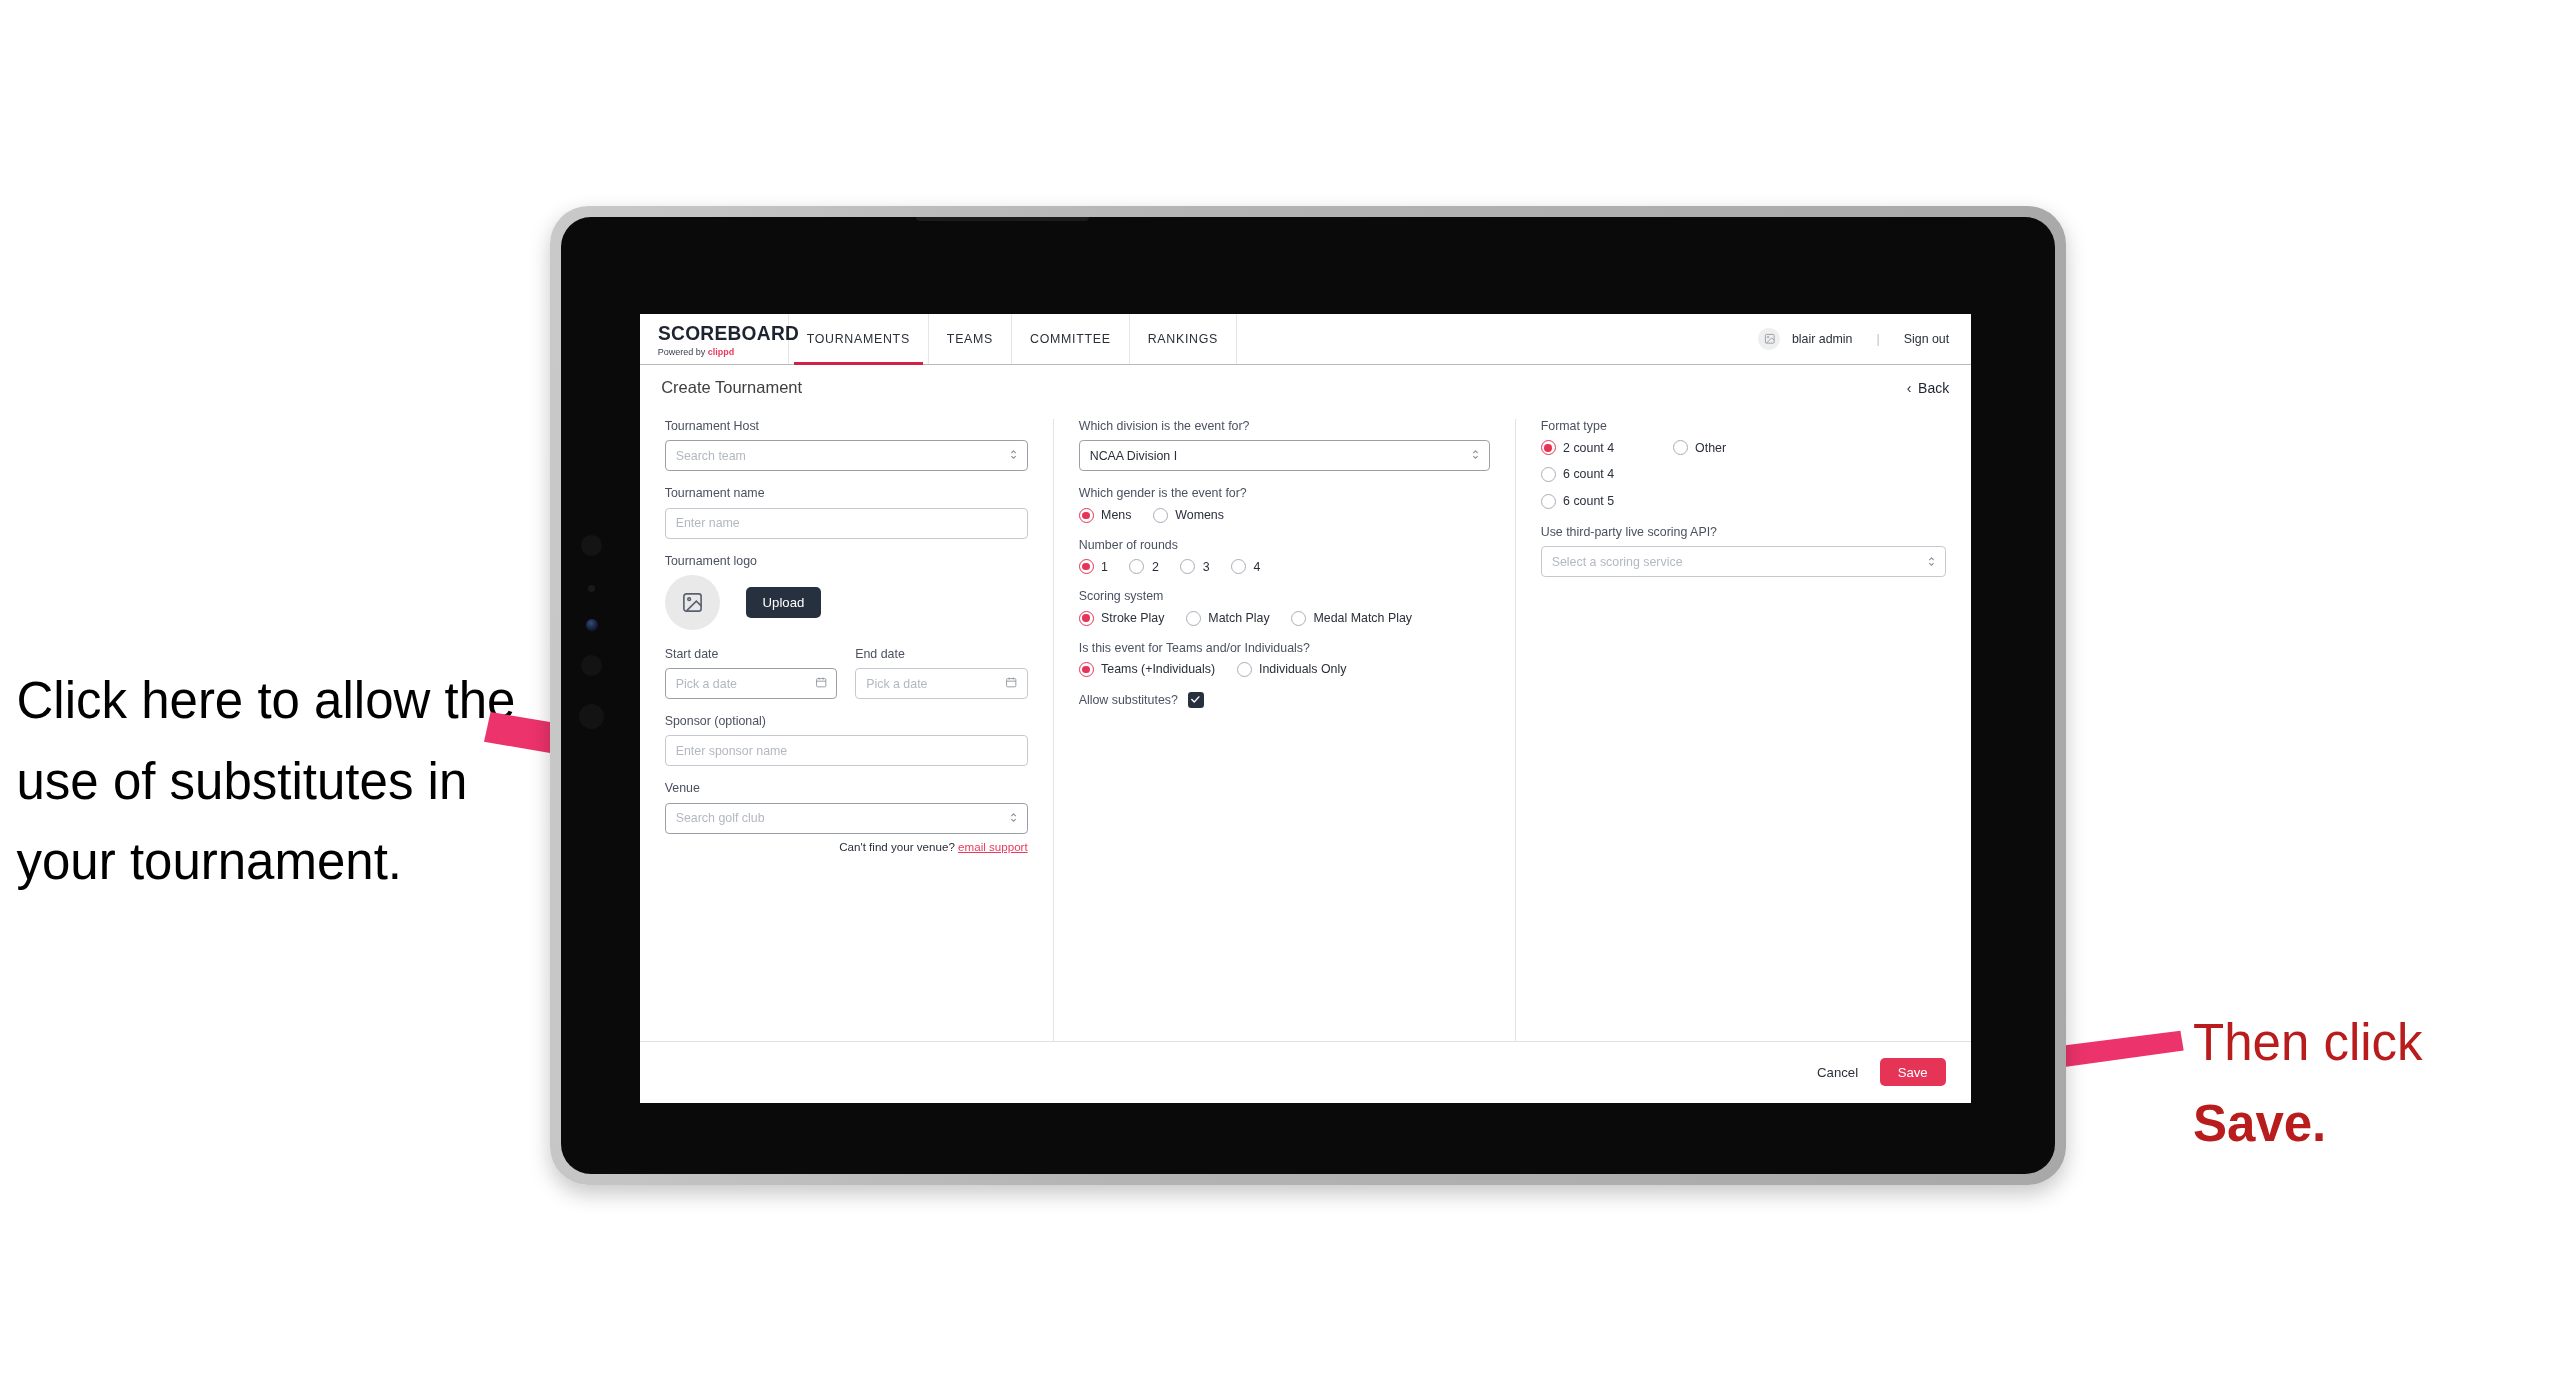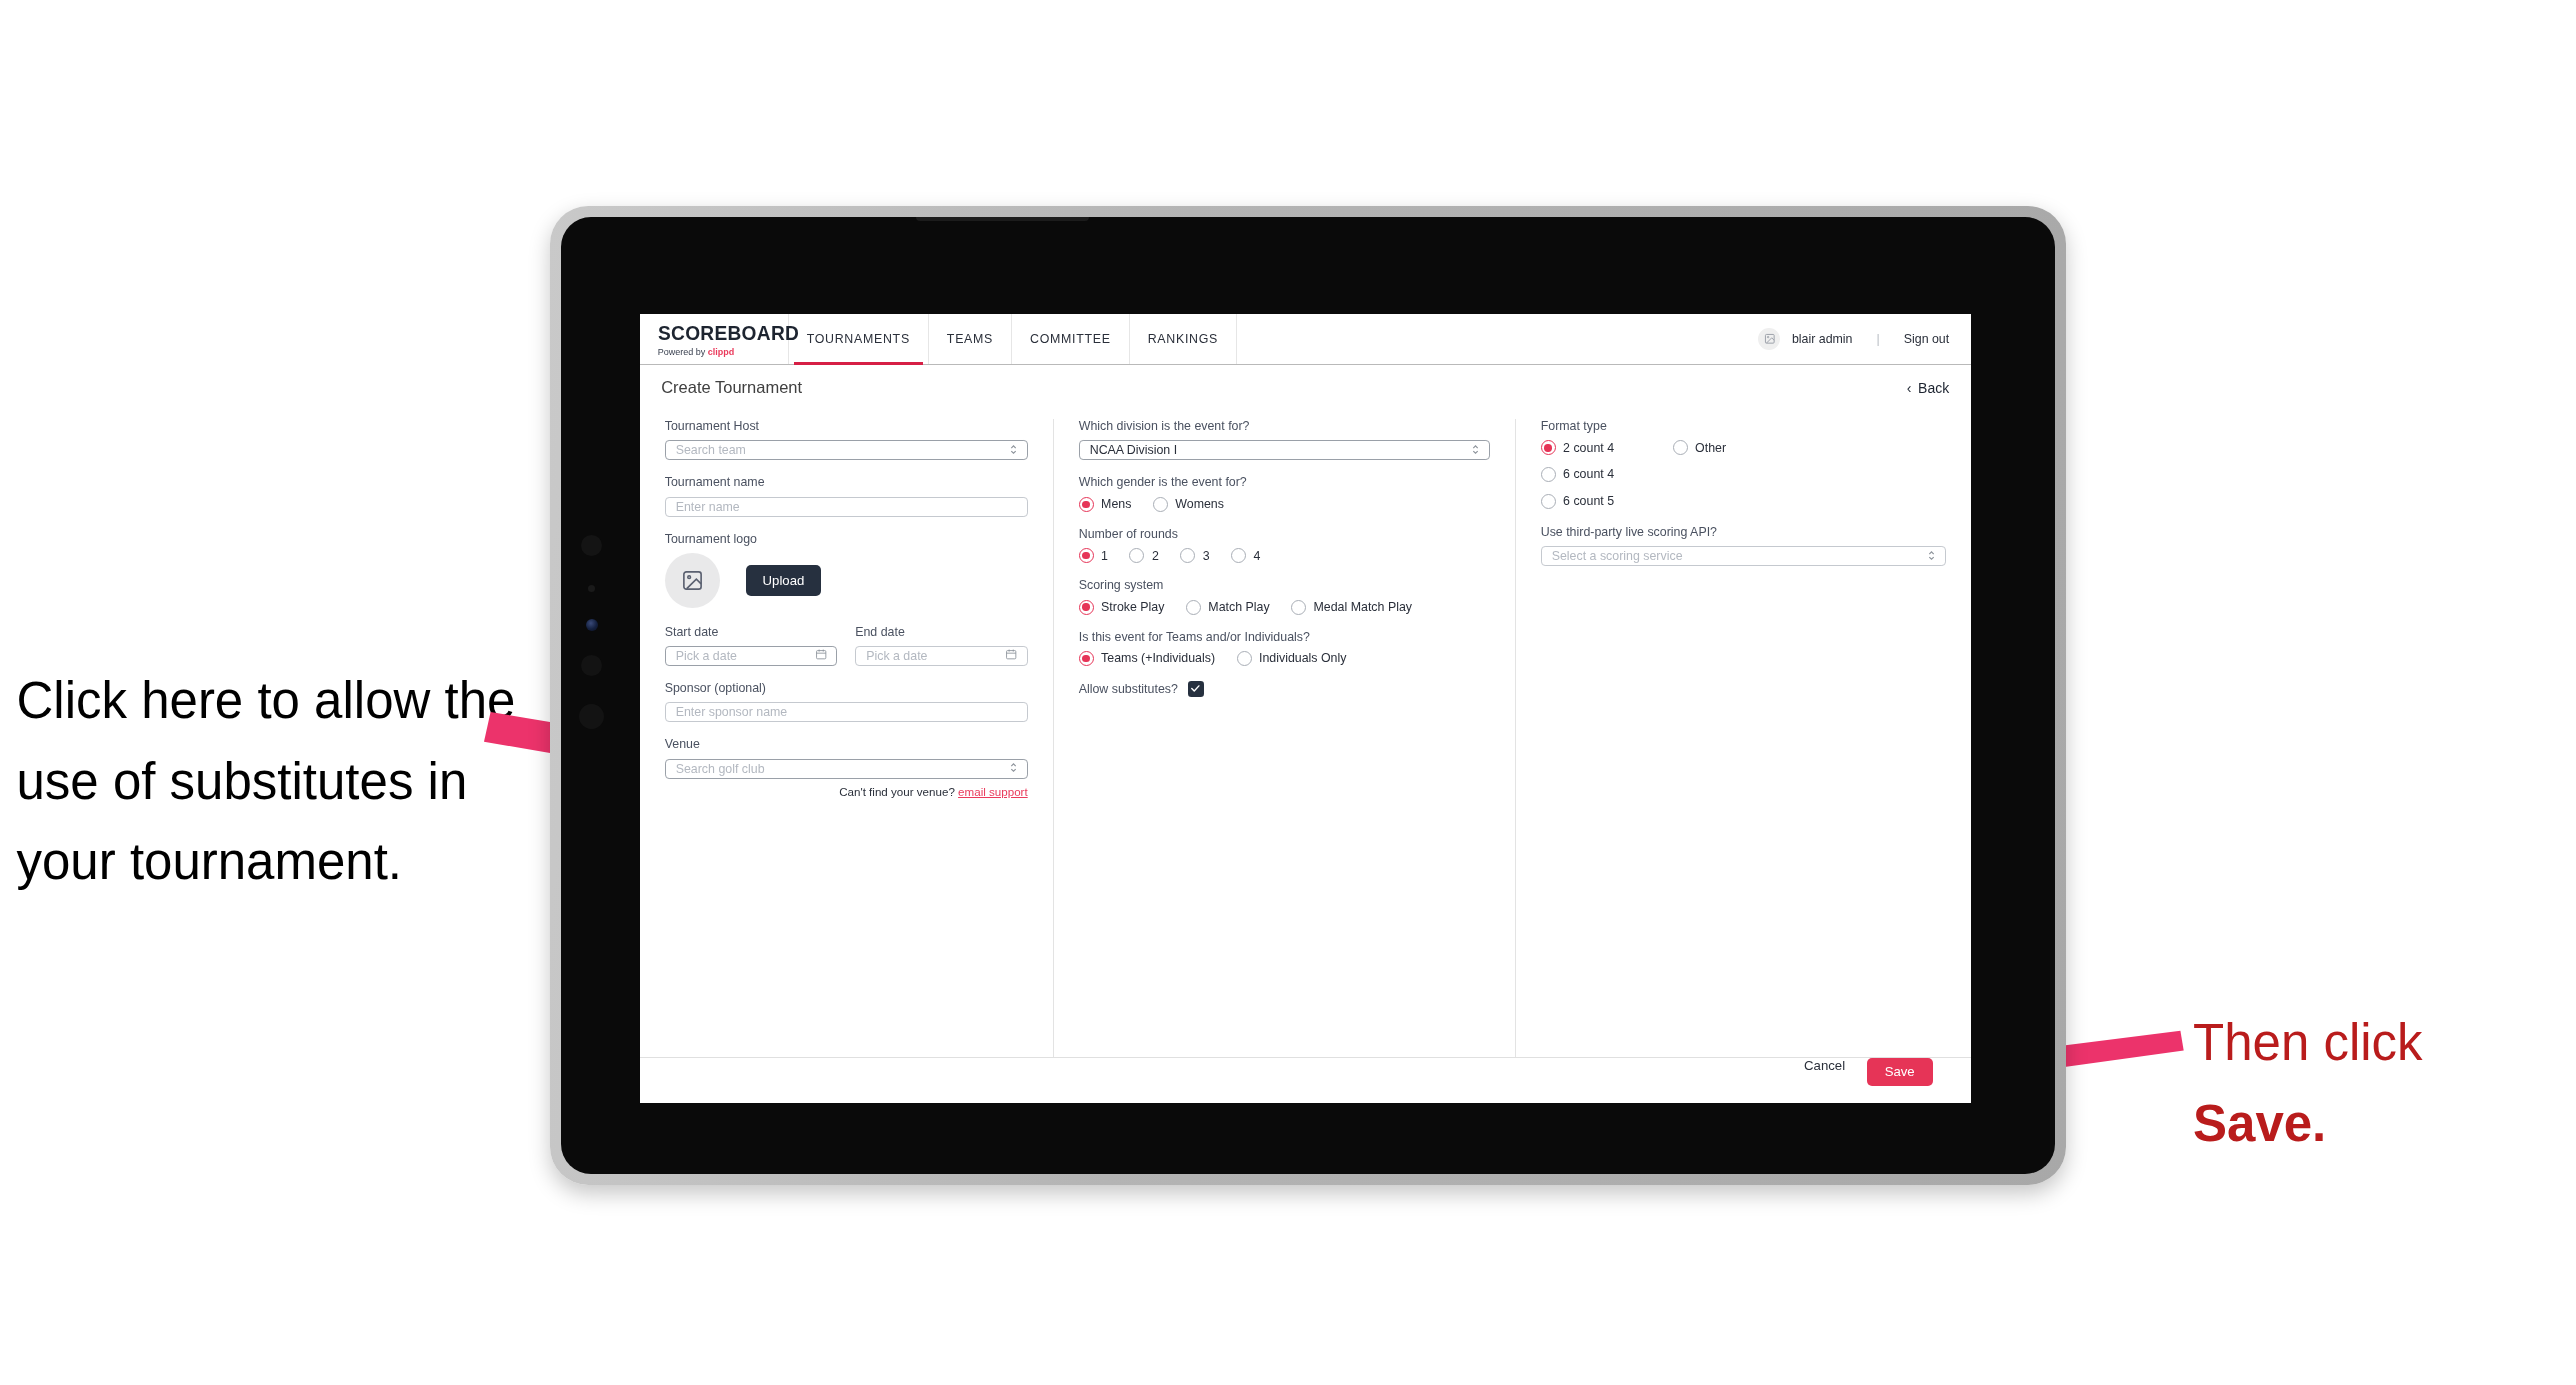--- a/index.html
+++ b/index.html
@@ -103,21 +103,21 @@
   
   .form-body { flex: 1; display: flex; padding: 8.3px 0 0 0; }
   .col { padding: 0 25px; }
   .col-1 { width: 413px; }
   .col-2 { width: 463px; border-left: 0.8px solid #e3e3e3; border-right: 0.8px solid #e3e3e3; }
   .col-3 { flex: 1; }
 
   .field { margin-bottom: 15px; }
   .flabel { font-size: 12.4px; color: #4a5160; margin-bottom: 7.4px; display: block; }
   .finput {
-    width: 100%; height: 20px; border: 0.8px solid #9aa0a8; border-radius: 4.1px;
+    width: 100%; height: 31px; border: 0.8px solid #9aa0a8; border-radius: 4.1px;
     background: #fff; display: flex; align-items: center; padding: 0 10px;
     font-size: 12.4px; color: #b3b8c0; position: relative;
   }
   .finput.thin { border-color: #c5c9cf; text-align: right; }
   .finput .val { color: #2a2f3a; }
   .stepper-ic { position: absolute; right: 9px; color: #8d939b; font-size: 10.7px; line-height: 1; }
   .cal-ic { position: absolute; right: 9px; color: #8d939b; }
 
   
   .logo-row { display: flex; align-items: center; gap: 26.4px; margin-bottom: 16.5px; }
@@ -151,23 +151,23 @@
 
   .subs-row { display: flex; align-items: center; gap: 10px; margin-top: 5px; }
   .subs-label { font-size: 12.4px; color: #4a5160; }
   .checkbox {
     width: 15.7px; height: 15.7px; border-radius: 3.3px; background: #26303f;
     display: flex; align-items: center; justify-content: center; cursor: pointer;
   }
 
   
   .app-footer {
-    height: 46px; border-top: 0.8px solid #e0e0e0;
-    display: flex; align-items: flex-start; justify-content: flex-end; gap: 21.5px;
-    padding-right: 38px;
+    height: 62px; border-top: 0.8px solid #e0e0e0;
+    display: flex; align-items: center; justify-content: flex-end; gap: 21.5px;
+    padding-right: 25px;
   }
   .cancel-btn { font-size: 13.2px; color: #2a2f3a; cursor: pointer; }
   .save-btn {
     background: #e63457; color: #fff; font-size: 13.2px;
     padding: 6.6px 18px; border-radius: 5px; cursor: pointer;
   }
 </style>
 </head>
 <body>
 

